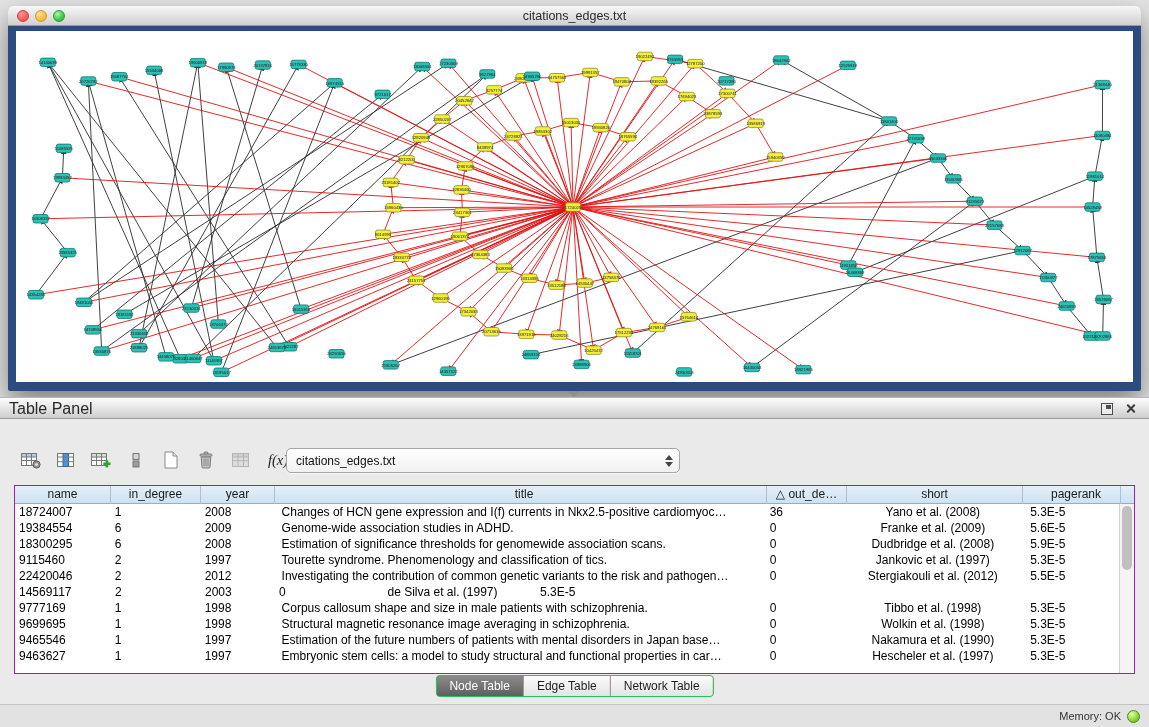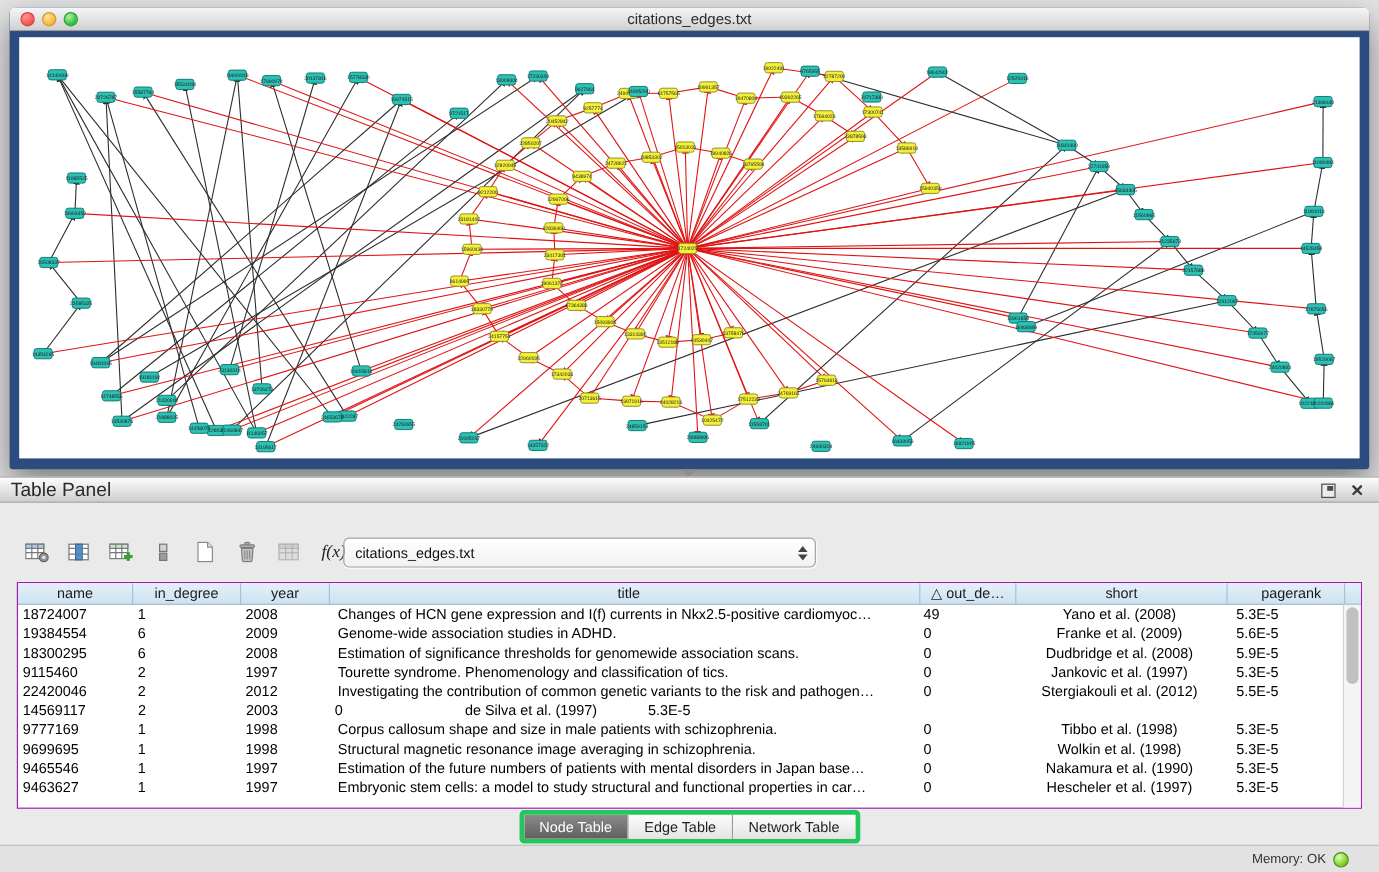--- a/index.html
+++ b/index.html
@@ -59,29 +59,29 @@
 #tbody{position:absolute;left:0;top:18px;right:15px;bottom:0;overflow:hidden}
 .tr{display:flex;height:16px}
 .td{height:16px;line-height:16px;font-size:12px;color:#000;white-space:nowrap;overflow:hidden;padding-left:4px;border-right:1px solid transparent}
 .c0{width:96px}.c1{width:90px}.c2{width:74px}.c3{width:492px;padding-left:7px}
 .c4{width:80px}.c5{width:176px;text-align:center;padding-left:0}.c6{width:98px;padding-left:9px}
 #vscroll{position:absolute;right:0;top:18px;width:15px;bottom:0;background:#f4f4f4;border-left:1px solid #d3d3d3}
 #vthumb{position:absolute;left:2px;top:2px;width:10px;height:64px;border-radius:6px;background:#c0c0c0}
 
 
 #tabs{position:absolute;top:256px;left:50%;transform:translateX(-50%);display:flex;
-  border:4px solid #22c55e;border-radius:4px;overflow:hidden;background:#fef9c3}
+  border:1px solid #22c55e;border-radius:4px;overflow:hidden;background:#c2410c}
 .seg{font-size:12px;line-height:16px;padding:2px 13px;background:linear-gradient(#fcfcfc,#e4e4e4);
   color:#1f1f1f;border-right:1px solid #999;white-space:nowrap}
 .seg:last-child{border-right:none}
 .seg.sel{background:linear-gradient(#8b8b8b,#5f5f5f);color:#fff}
 
 
 #statusbar{position:absolute;left:0;top:704px;width:1149px;height:23px;background:#e2e2e2;
-  border-top:1px solid #c2c2c2;display:flex;align-items:center;justify-content:flex-end;padding-right:25px;gap:6px}
+  border-top:1px solid #c2c2c2;display:flex;align-items:center;justify-content:flex-end;padding-right:9px;gap:6px}
 #mem-label{font-size:11px;color:#333}
 #mem-dot{width:13px;height:13px;border-radius:50%;border:1px solid #4d8f17;
   background:radial-gradient(circle at 35% 30%,#e2ffb8,#8cd937 55%,#54a214)}
 </style>
 </head>
 <body>
 
 <div id="app">
 
   <div id="net-window">
@@ -840,21 +840,21 @@
         <div class="th c5">short</div>
         <div class="th c6">pagerank</div>
         <div class="th th-fill"></div>
       </div>
       <div id="tbody">
           <div class="tr">
             <div class="td c0">18724007</div>
             <div class="td c1">1</div>
             <div class="td c2">2008</div>
             <div class="td c3">Changes of HCN gene expression and I(f) currents in Nkx2.5-positive cardiomyoc…</div>
-            <div class="td c4">49</div>
+            <div class="td c4">36</div>
             <div class="td c5">Yano et al. (2008)</div>
             <div class="td c6">5.3E-5</div>
           </div>
           <div class="tr">
             <div class="td c0">19384554</div>
             <div class="td c1">6</div>
             <div class="td c2">2009</div>
             <div class="td c3">Genome-wide association studies in ADHD.</div>
             <div class="td c4">0</div>
             <div class="td c5">Franke et al. (2009)</div>

